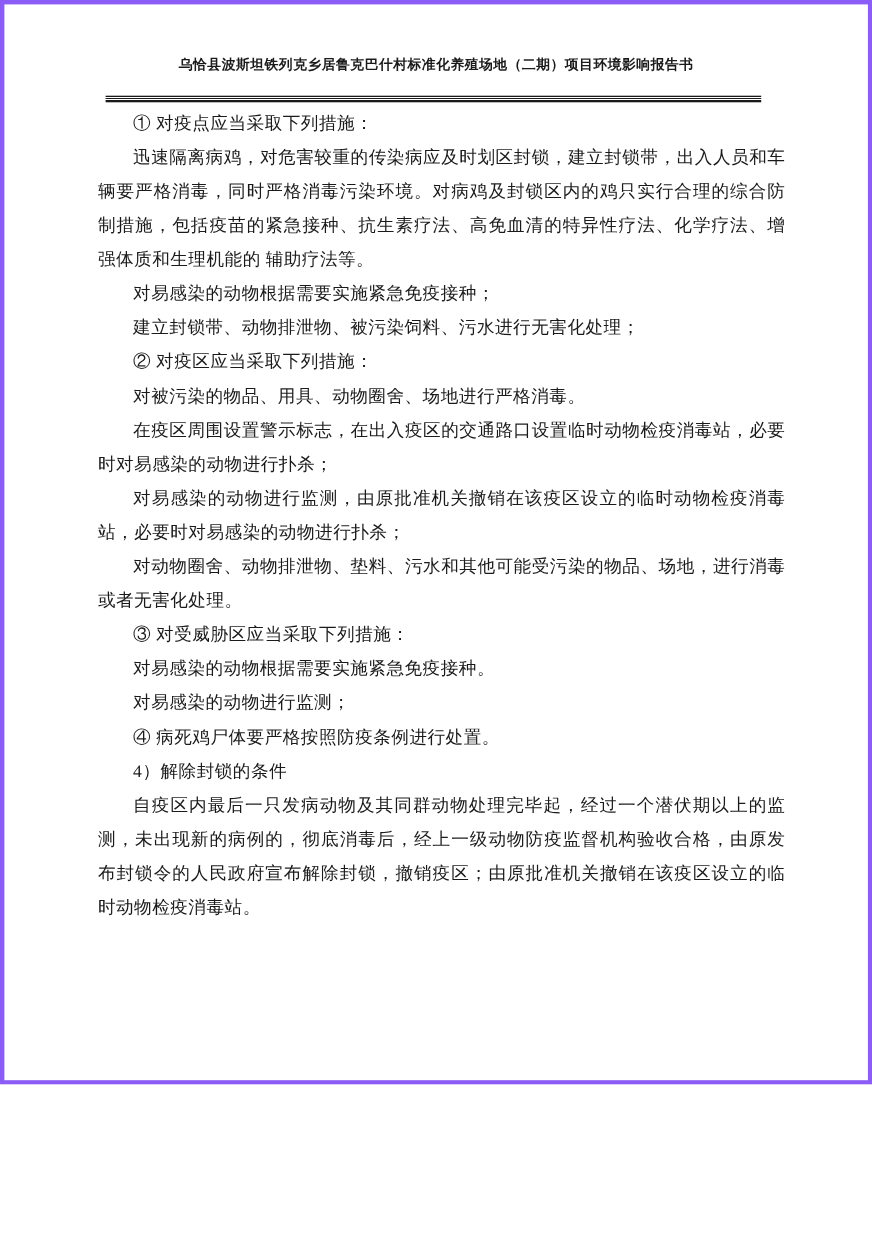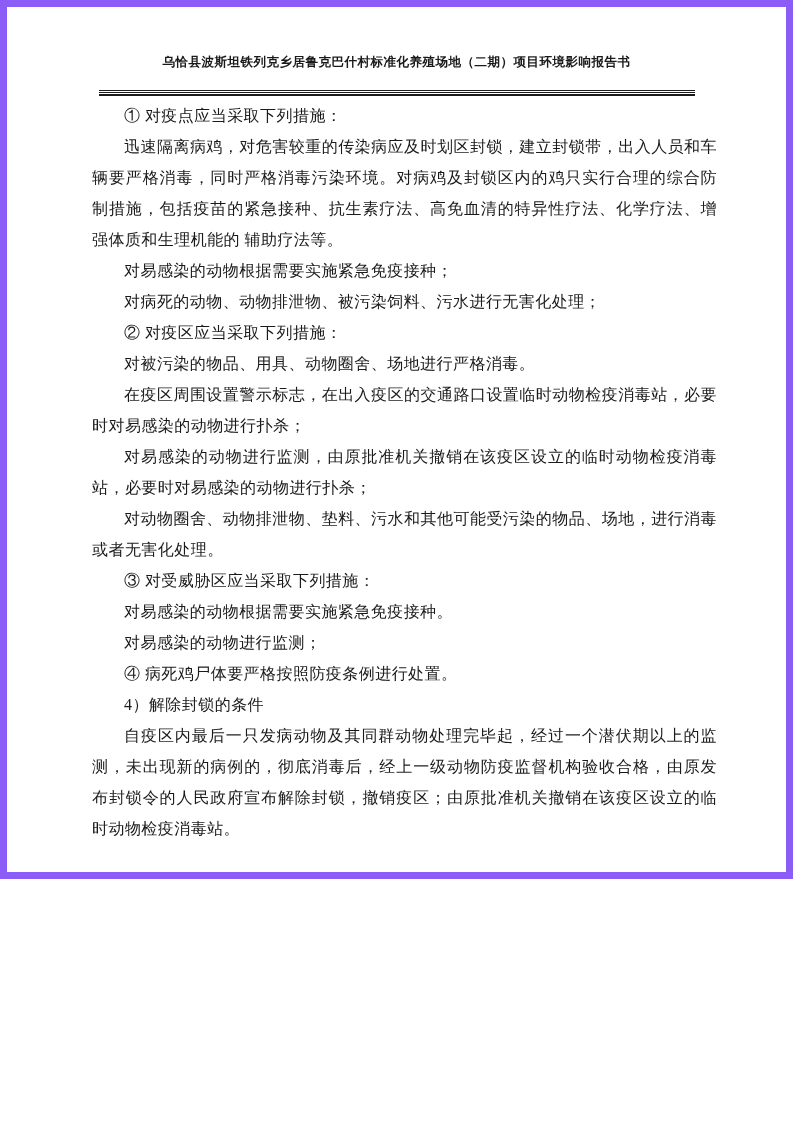--- a/index.html
+++ b/index.html
@@ -3,24 +3,24 @@
 <meta charset="utf-8">
 <style>
   html, body {
     margin: 0;
     padding: 0;
     background: #ffffff;
   }
   .page {
     position: relative;
     width: 793px;
-    height: 879px;
+    height: 986px;
     background: #ffffff;
     box-sizing: border-box;
-    border: 7px solid #8b5cf6;
+    border: 4px solid #8b5cf6;
     overflow: hidden;
     font-family: "Liberation Serif", "DejaVu Serif", serif;
     color: #1a1a1a;
   }
   .header-title {
     position: absolute;
     top: 47px;
     left: 72px;
     right: 72px;
     text-align: center;
@@ -77,21 +77,21 @@
 <div class="page">
 
   <div class="header-title">乌恰县波斯坦铁列克乡居鲁克巴什村标准化养殖场地（二期）项目环境影响报告书</div>
 
   <div class="header-rule"></div>
 
   <div class="body-text">
     <p>① 对疫点应当采取下列措施：</p>
     <p>迅速隔离病鸡，对危害较重的传染病应及时划区封锁，建立封锁带，出入人员和车辆要严格消毒，同时严格消毒污染环境。对病鸡及封锁区内的鸡只实行合理的综合防制措施，包括疫苗的紧急接种、抗生素疗法、高免血清的特异性疗法、化学疗法、增强体质和生理机能的 辅助疗法等。</p>
     <p>对易感染的动物根据需要实施紧急免疫接种；</p>
-    <p>对病死的动物、动物排泄物、被污染饲料、污水进行无害化处理；</p>
+    <p>建立封锁带、动物排泄物、被污染饲料、污水进行无害化处理；</p>
     <p>② 对疫区应当采取下列措施：</p>
     <p>对被污染的物品、用具、动物圈舍、场地进行严格消毒。</p>
     <p>在疫区周围设置警示标志，在出入疫区的交通路口设置临时动物检疫消毒站，必要时对易感染的动物进行扑杀；</p>
     <p>对易感染的动物进行监测，由原批准机关撤销在该疫区设立的临时动物检疫消毒站，必要时对易感染的动物进行扑杀；</p>
     <p>对动物圈舍、动物排泄物、垫料、污水和其他可能受污染的物品、场地，进行消毒或者无害化处理。</p>
     <p>③ 对受威胁区应当采取下列措施：</p>
     <p>对易感染的动物根据需要实施紧急免疫接种。</p>
     <p>对易感染的动物进行监测；</p>
     <p>④ 病死鸡尸体要严格按照防疫条例进行处置。</p>
     <p class="section-heading">4）解除封锁的条件</p>

